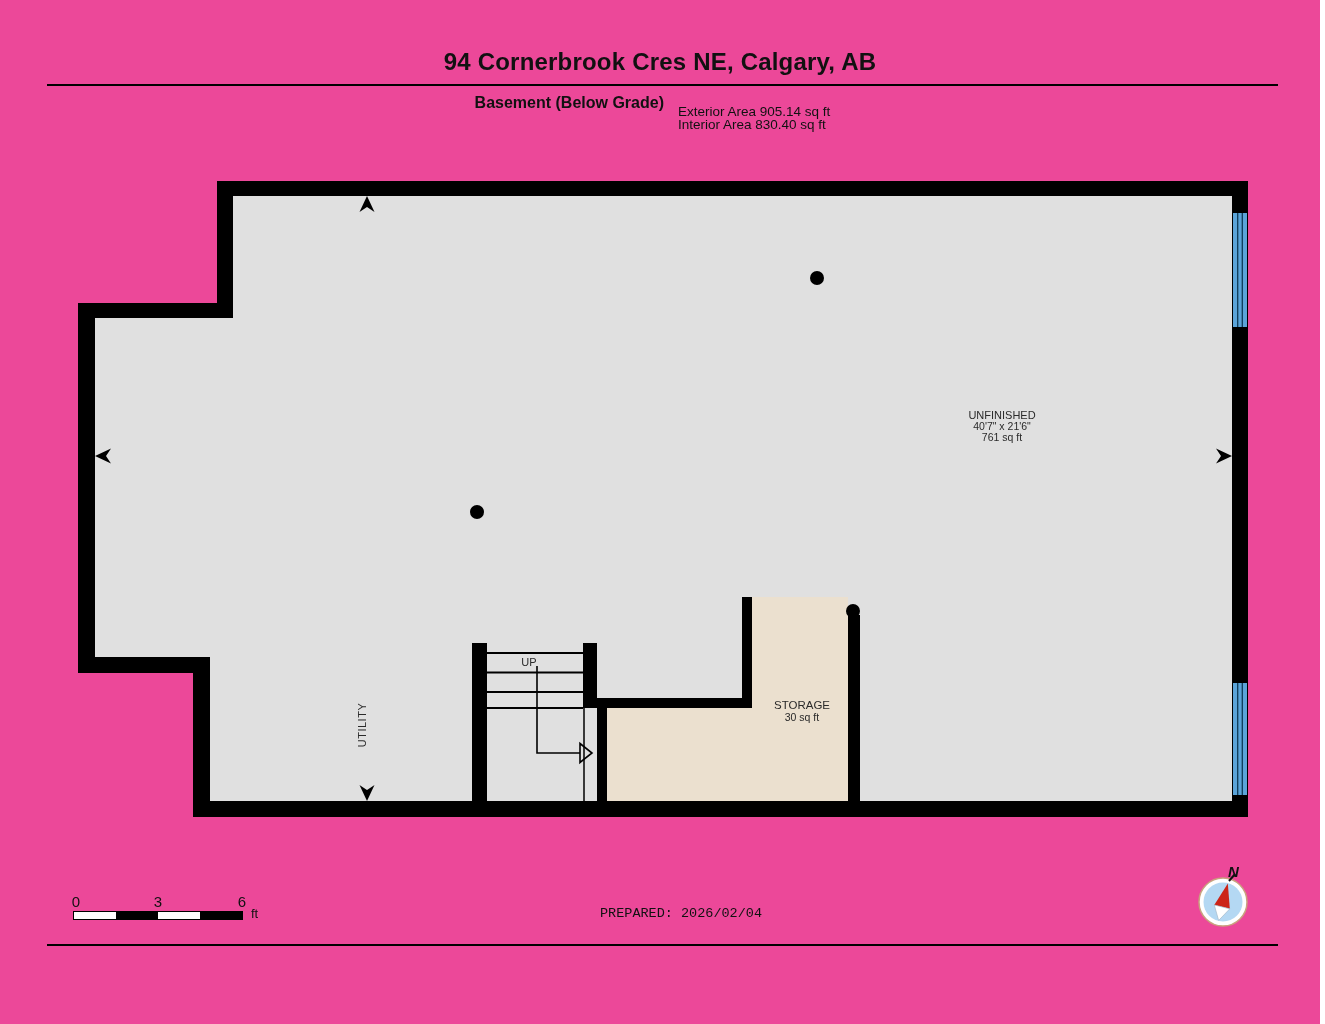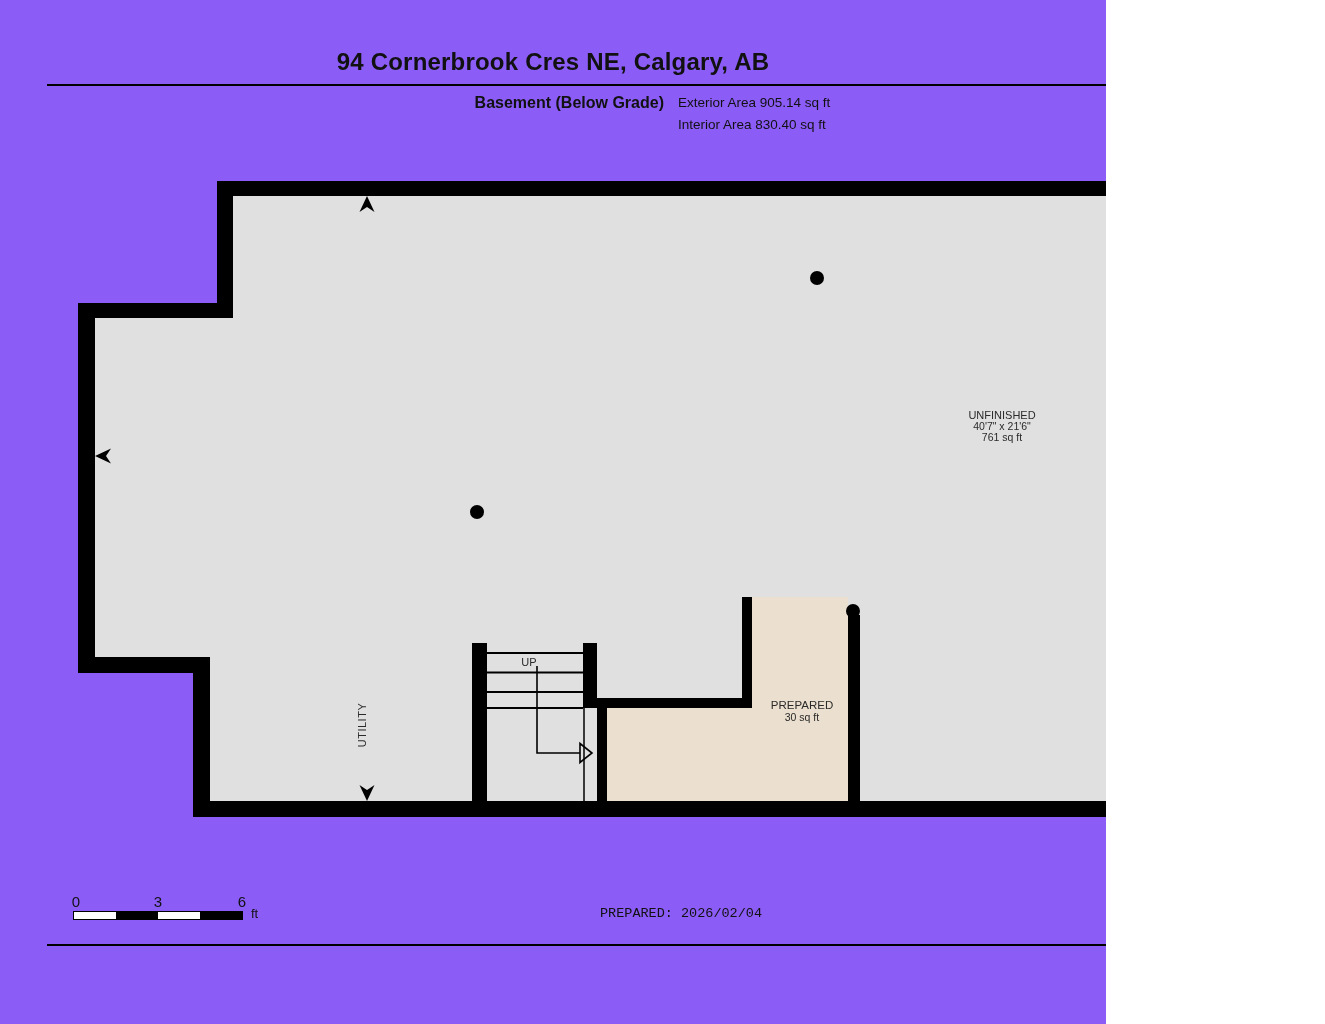--- a/index.html
+++ b/index.html
@@ -1,28 +1,28 @@
 <!DOCTYPE html>
 <html><head>
 <meta charset="utf-8">
 <style>
   * { margin:0; padding:0; box-sizing:border-box; }
   html,body { background:#fff; }
   body { font-family:"Liberation Sans", sans-serif; color:#111; }
-  #canvas { position:relative; width:1106px; height:1024px; background:#8b5cf6; overflow:hidden; }
+  #canvas { position:relative; width:1320px; height:1024px; background:#ec4899; overflow:hidden; }
 
   
   .title { position:absolute; top:48px; left:0; width:100%; text-align:center;
            font-size:24px; font-weight:bold; letter-spacing:0.2px; }
   .rule { position:absolute; left:47px; width:1231px; height:2px; background:#000; }
   .rule-top { top:84px; }
   .rule-bottom { top:944px; }
   .floor-label { position:absolute; top:94px; left:0; width:664px; text-align:right;
                  font-size:16px; font-weight:bold; }
-  .area-line1 { position:absolute; top:95px; left:678px; font-size:13.5px; }
+  .area-line1 { position:absolute; top:104px; left:678px; font-size:13.5px; }
   .area-line2 { position:absolute; top:117px; left:678px; font-size:13.5px; }
 
   
   #plan-svg { position:absolute; left:0; top:0; }
 
   
   .room-label { position:absolute; text-align:center; color:#2a2a2a; }
   .lbl-unfinished { left:922px; top:410px; width:160px; font-size:11px; line-height:11px; }
   .lbl-unfinished .dim, .lbl-unfinished .area { font-size:10.5px; }
   .lbl-storage { left:722px; top:699px; width:160px; font-size:11.5px; line-height:12px; }
@@ -111,21 +111,21 @@
     <circle cx="477" cy="512" r="7" fill="#000"></circle>
     <circle cx="853" cy="611" r="7" fill="#000"></circle>
   </svg>
 
   <div class="room-label lbl-unfinished">
     <div>UNFINISHED</div>
     <div class="dim">40'7" x 21'6"</div>
     <div class="area">761 sq ft</div>
   </div>
   <div class="room-label lbl-storage">
-    <div>PREPARED</div>
+    <div>STORAGE</div>
     <div class="area">30 sq ft</div>
   </div>
   <div class="room-label lbl-utility">UTILITY</div>
   <div class="room-label lbl-up">UP</div>
 
   <div class="scale-num scale-num-0">0</div>
   <div class="scale-num scale-num-3">3</div>
   <div class="scale-num scale-num-6">6</div>
   <div class="scale-bar">
     <div class="seg seg-w"></div>

